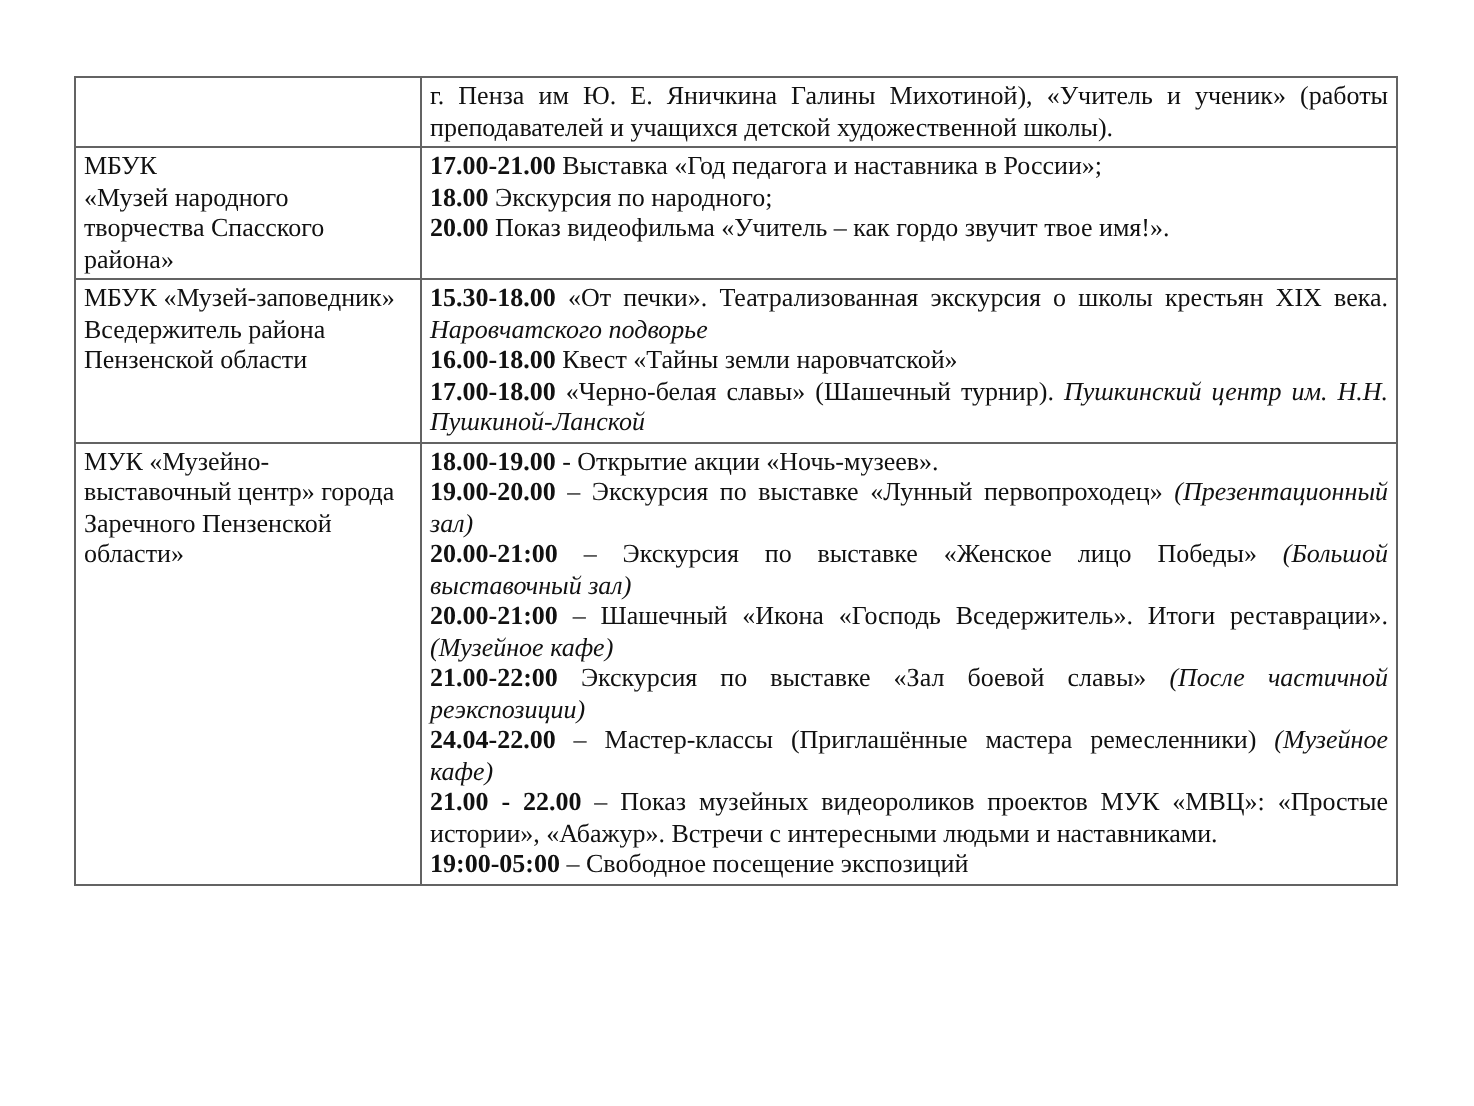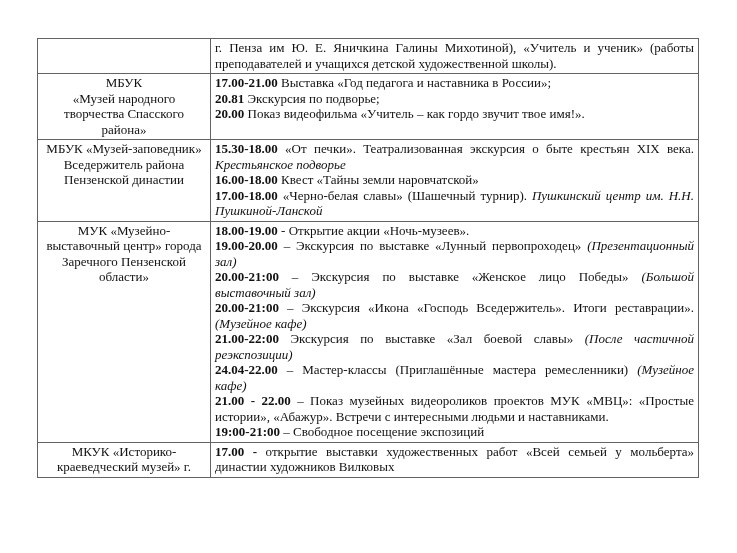--- a/index.html
+++ b/index.html
@@ -26,21 +26,21 @@
   }
   table.events td {
     border: 1px solid var(--border-color, #636363);
     vertical-align: top;
     font-size: 13px;
     line-height: 15.5px;
     padding: 1px 4px 2px 4px;
   }
   td.cell-left {
     width: 164px; 
-    text-align: center;
+    text-align: left;
     padding-left: 3px;
     padding-right: 3px;
   }
   td.cell-right {
     text-align: justify;
   }
   td.cell-right p {
     margin: 0;
   }
   td.cell-right b { font-weight: bold; }
@@ -55,46 +55,40 @@
         <tr>
           <td class="cell-left"></td>
           <td class="cell-right">
             <p><span>г. Пенза им Ю. Е. Яничкина Галины Михотиной), «Учитель и ученик» (работы преподавателей и учащихся детской художественной школы).</span></p>
           </td>
         </tr>
         <tr>
           <td class="cell-left"><span>МБУК</span><br><span>«Музей народного</span><br><span>творчества Спасского</span><br><span>района»</span></td>
           <td class="cell-right">
             <p><b>17.00-21.00</b><span> Выставка «Год педагога и наставника в России»;</span></p>
-            <p><b>20.81</b><span> Экскурсия по подворье;</span></p>
+            <p><b>18.00</b><span> Экскурсия по народного;</span></p>
             <p><b>20.00</b><span> Показ видеофильма «Учитель – как гордо звучит твое имя!».</span></p>
           </td>
         </tr>
         <tr>
-          <td class="cell-left"><span>МБУК «Музей-заповедник»</span><br><span>Вседержитель района</span><br><span>Пензенской династии</span></td>
+          <td class="cell-left"><span>МБУК «Музей-заповедник»</span><br><span>Вседержитель района</span><br><span>Пензенской области</span></td>
           <td class="cell-right">
-            <p><b>15.30-18.00</b><span> «От печки». Театрализованная экскурсия о быте крестьян XIX века. </span><i>Крестьянское подворье</i></p>
+            <p><b>15.30-18.00</b><span> «От печки». Театрализованная экскурсия о школы крестьян XIX века. </span><i>Наровчатского подворье</i></p>
             <p><b>16.00-18.00</b><span> Квест «Тайны земли наровчатской»</span></p>
             <p><b>17.00-18.00</b><span> «Черно-белая славы» (Шашечный турнир). </span><i>Пушкинский центр им. Н.Н. Пушкиной-Ланской</i></p>
           </td>
         </tr>
         <tr>
           <td class="cell-left"><span>МУК «Музейно-</span><br><span>выставочный центр» города</span><br><span>Заречного Пензенской</span><br><span>области»</span></td>
           <td class="cell-right">
             <p><b>18.00-19.00</b><span> - Открытие акции «Ночь-музеев».</span></p>
             <p><b>19.00-20.00</b><span> – Экскурсия по выставке «Лунный первопроходец» </span><i>(Презентационный зал)</i></p>
             <p><b>20.00-21:00</b><span> – Экскурсия по выставке «Женское лицо Победы» </span><i>(Большой выставочный зал)</i></p>
-            <p><b>20.00-21:00</b><span> – Экскурсия «Икона «Господь Вседержитель». Итоги реставрации». </span><i>(Музейное кафе)</i></p>
+            <p><b>20.00-21:00</b><span> – Шашечный «Икона «Господь Вседержитель». Итоги реставрации». </span><i>(Музейное кафе)</i></p>
             <p><b>21.00-22:00</b><span> Экскурсия по выставке «Зал боевой славы» </span><i>(После частичной реэкспозиции)</i></p>
             <p><b>24.04-22.00</b><span> – Мастер-классы (Приглашённые мастера ремесленники) </span><i>(Музейное кафе)</i></p>
             <p><b>21.00 - 22.00</b><span> – Показ музейных видеороликов проектов МУК «МВЦ»: «Простые истории», «Абажур». Встречи с интересными людьми и наставниками.</span></p>
-            <p><b>19:00-21:00</b><span> – Свободное посещение экспозиций</span></p>
-          </td>
-        </tr>
-        <tr>
-          <td class="cell-left"><span>МКУК «Историко-</span><br><span>краеведческий музей» г.</span></td>
-          <td class="cell-right">
-            <p><b>17.00 -</b><span> открытие выставки художественных работ «Всей семьей у мольберта» династии художников Вилковых</span></p>
+            <p><b>19:00-05:00</b><span> – Свободное посещение экспозиций</span></p>
           </td>
         </tr>
       </tbody>
   </table>
 </div>
 
 </body></html>

